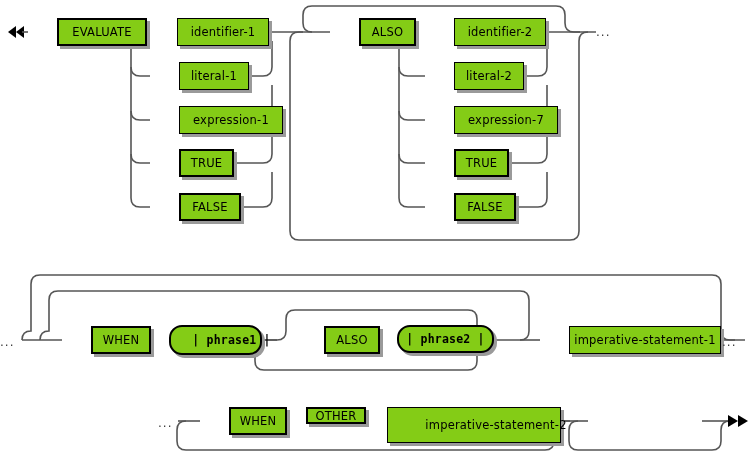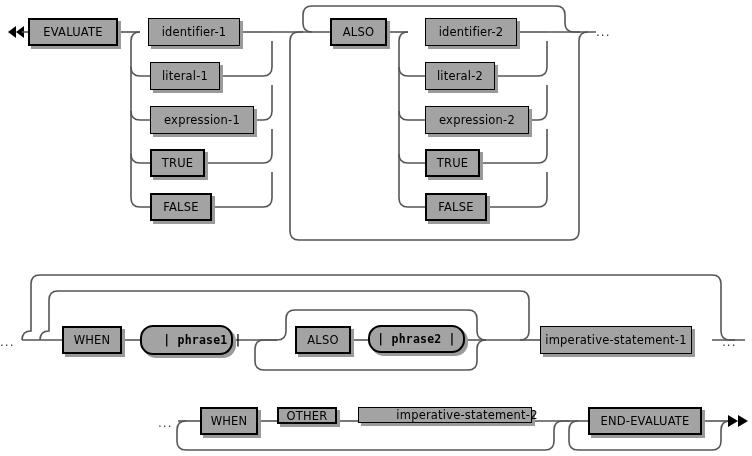--- a/index.html
+++ b/index.html
@@ -20,31 +20,32 @@
   svg.rails {
     position: absolute;
     left: 0;
     top: 0;
     width: 752px;
     height: 456px;
   }
   .node {
     position: absolute;
     box-sizing: border-box;
-    background: #a3a3a3;
+    background: #84cc16;
     border: 1px solid #000000;
     box-shadow: 3px 3px 0 0 #9a9a9a;
     display: flex;
     align-items: center;
     justify-content: center;
     font-family: "DejaVu Sans", sans-serif;
     font-size: 11.5px;
     color: #000000;
     white-space: nowrap;
     letter-spacing: 0.2px;
+    margin-left: 29px;
   }
   .node.terminal {
     border-width: 2px;
   }
   .node.nonterminal {
     border-width: 1px;
   }
   .node.rounded {
     border-radius: 13px;
     border-width: 2px;
@@ -160,43 +161,42 @@
   <div class="node terminal" style="left:150px;top:149px;width:55px;height:28px;">TRUE</div>
 
   <div class="node terminal" style="left:150px;top:193px;width:62px;height:28px;">FALSE</div>
 
   <div class="node terminal" style="left:330px;top:18px;width:57px;height:28px;">ALSO</div>
 
   <div class="node nonterminal" style="left:425px;top:18px;width:92px;height:28px;">identifier-2</div>
 
   <div class="node nonterminal" style="left:425px;top:62px;width:70px;height:28px;">literal-2</div>
 
-  <div class="node nonterminal" style="left:425px;top:106px;width:104px;height:28px;">expression-2</div>
+  <div class="node nonterminal" style="left:425px;top:106px;width:104px;height:28px;">expression-7</div>
 
   <div class="node terminal" style="left:425px;top:149px;width:55px;height:28px;">TRUE</div>
 
   <div class="node terminal" style="left:425px;top:193px;width:62px;height:28px;">FALSE</div>
 
   <div class="node terminal" style="left:62px;top:326px;width:60px;height:28px;">WHEN</div>
 
   <div class="node rounded" style="left:140px;top:325px;width:93px;height:30px;padding-left:32px;">| phrase1 |</div>
 
   <div class="node terminal" style="left:295px;top:326px;width:56px;height:28px;">ALSO</div>
 
   <div class="node rounded" style="left:368px;top:325px;width:97px;height:28px;">| phrase2 |</div>
 
   <div class="node nonterminal" style="left:540px;top:326px;width:152px;height:28px;">imperative-statement-1</div>
 
   <div class="node terminal" style="left:200px;top:407px;width:58px;height:28px;">WHEN</div>
 
   <div class="node terminal" style="left:277px;top:407px;width:60px;height:17px;">OTHER</div>
 
-  <div class="node nonterminal" style="left:358px;top:407px;width:174px;height:16px;padding-left:44px;">imperative-statement-2</div>
-
-  <div class="node terminal" style="left:588px;top:407px;width:114px;height:28px;">END-EVALUATE</div>
+  <div class="node nonterminal" style="left:358px;top:407px;width:174px;height:36px;padding-left:44px;">imperative-statement-2</div>
+
 
   <div class="ellipsis" style="left:596px;top:26px;">...</div>
 
   <div class="ellipsis" style="left:0px;top:336px;">...</div>
 
   <div class="ellipsis" style="left:722px;top:336px;">...</div>
 
   <div class="ellipsis" style="left:158px;top:417px;">...</div>
 
 </div>

